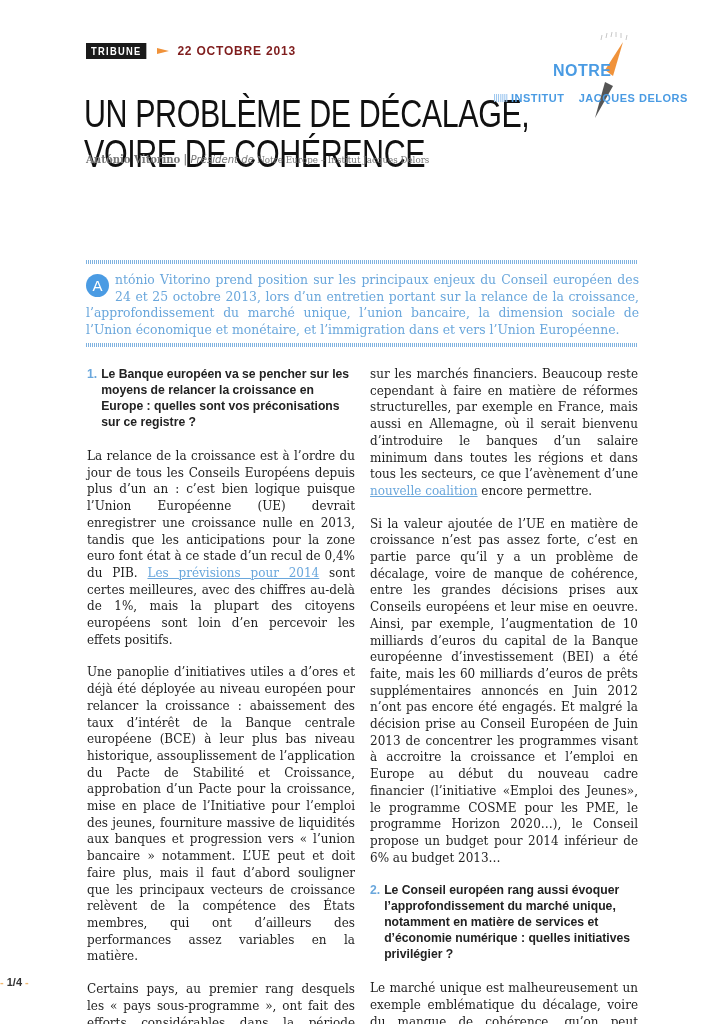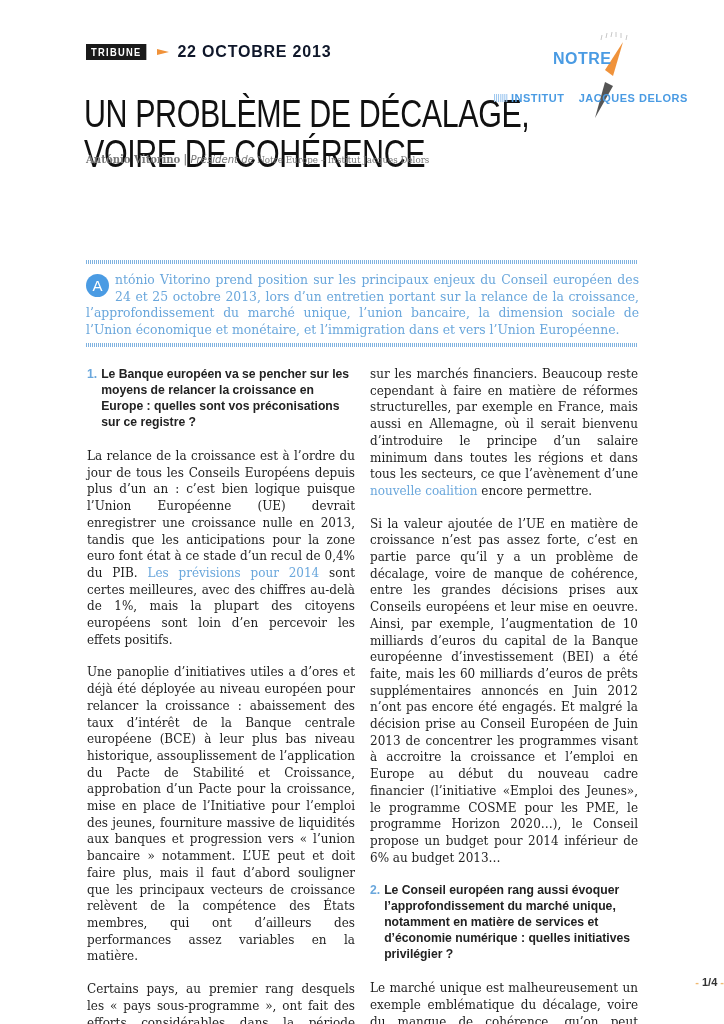--- a/index.html
+++ b/index.html
@@ -1,47 +1,47 @@
 <!DOCTYPE html>
 <html><head>
 <meta charset="utf-8">
 <style>
   html, body { margin: 0; padding: 0; background: #ffffff; }
   body { width: 724px; height: 1024px; position: relative; overflow: hidden; font-family: "DejaVu Serif", serif; color: #1e1e1e; }
   .header-top { position: absolute; left: 86px; top: 43px; display: flex; align-items: center; gap: 8px; }
   .tag { background: #1a1a1a; color: #fff; font-family: "Liberation Sans", sans-serif; font-weight: bold; font-size: 11px; letter-spacing: 1.5px; padding: 2px 6px 2px 6px; transform: scaleX(0.85); transform-origin: left center; }
   .arrow { width: 0; height: 0; border-top: 3px solid transparent; border-bottom: 3px solid transparent; border-left: 12px solid #f0923a; margin-left: -8px; }
-  .date { font-family: "Liberation Sans", sans-serif; font-weight: bold; font-size: 16px; color: #0f172a; letter-spacing: 0.8px; }
+  .date { font-family: "Liberation Sans", sans-serif; font-weight: bold; font-size: 12px; color: #7f1d1d; letter-spacing: 0.8px; }
   .title { position: absolute; left: 84px; top: 68px; font-family: "Liberation Sans", sans-serif; font-size: 39px; line-height: 40px; color: #111; letter-spacing: -0.5px; transform: scaleX(0.78); transform-origin: left top; white-space: nowrap; font-weight: normal; }
   .byline { position: absolute; left: 86px; top: 153px; font-size: 11px; color: #777; font-family: "DejaVu Serif", serif; transform: scaleX(0.92); transform-origin: left top; white-space: nowrap; }
   .byline .author { font-weight: bold; }
   .byline .role { font-style: italic; font-family: "DejaVu Sans", sans-serif; }
   .byline .org { font-size: 9.5px; }
 
   .logo { position: absolute; left: 493px; top: 30px; width: 200px; height: 90px; }
-  .logo .notre { position: absolute; left: 60px; top: 20px; font-family: "Liberation Sans", sans-serif; font-weight: bold; font-size: 16px; color: #4a9be3; letter-spacing: 0.5px; }
+  .logo .notre { position: absolute; left: 60px; top: 32px; font-family: "Liberation Sans", sans-serif; font-weight: bold; font-size: 16px; color: #4a9be3; letter-spacing: 0.5px; }
   .logo .europe { position: absolute; left: 50px; top: 32px; font-family: "Liberation Sans", sans-serif; font-weight: bold; font-size: 25px; color: #4a9be3; letter-spacing: 1px; }
   .logo .dot { display:inline-block; width: 12px; height: 12px; border-radius: 50%; background:#4a9be3; margin: 0 5px 3px 5px; vertical-align: middle; }
   .logo .sub { position: absolute; left: 0px; top: 62px; font-family: "Liberation Sans", sans-serif; font-weight: bold; font-size: 11px; color: #4a9be3; letter-spacing: 0.5px; white-space: nowrap; }
   .logo .bars { color: #9fc8ef; letter-spacing: -1px; font-weight: normal; }
   .logo svg { position: absolute; left: 90px; top: 0; }
 
   .rule { position: absolute; left: 86px; width: 552px; height: 4px;
     background: repeating-linear-gradient(90deg, #7fb2e0 0 1px, transparent 1px 2px); }
   .intro { position: absolute; left: 86px; top: 272px; width: 553px; font-size: 12.4px; line-height: 16.6px; color: #6aa7dc; text-align: justify; }
   .dropcap { float: left; width: 23px; height: 23px; border-radius: 50%; background: #4a9be3; color: #fff; font-family: "Liberation Sans", sans-serif; font-size: 15px; text-align: center; line-height: 23px; margin: 2px 6px 0 0; }
 
   .col { position: absolute; width: 268px; font-size: 12px; line-height: 16.7px; text-align: justify; color: #1e1e1e; }
   .col p { margin: 0 0 16px 0; }
   .col1 { left: 87px; top: 366px; }
   .col2 { left: 370px; top: 366px; }
   .q { font-family: "Liberation Sans", sans-serif; font-weight: bold; font-size: 12.2px; line-height: 16px; color: #222; margin: 0 0 18px 0; display: flex; text-align: left; }
   .q .num { color: #6aa7dc; margin-right: 4px; }
-  .link { color: #6aa7dc; }
-  .footer { position: absolute; left: 0; width: 724px; top: 976px; text-align: right; font-family: "Liberation Sans", sans-serif; font-size: 11px; color: #333; font-weight: bold; }
+  .link { color: #6aa7dc; text-decoration: underline; }
+  .footer { position: absolute; left: 0; width: 724px; top: 976px; text-align: left; font-family: "Liberation Sans", sans-serif; font-size: 11px; color: #333; font-weight: bold; }
   .footer .dash { color: #f0b870; }
 </style>
 </head>
 <body>
 
 <div class="header-top">
   <span class="tag">TRIBUNE</span>
   <span class="arrow"></span>
   <span class="date">22 OCTOBRE 2013</span>
 </div>
@@ -95,21 +95,21 @@
   </div>
   <p>
     <span>La relance de la croissance est à l’ordre du jour de tous les Conseils Européens depuis plus d’un an : c’est bien logique puisque l’Union Européenne (UE) devrait enregistrer une croissance nulle en 2013, tandis que les anticipations pour la zone euro font état à ce stade d’un recul de 0,4% du PIB. </span><a class="link">Les prévisions pour 2014</a><span> sont certes meilleures, avec des chiffres au-delà de 1%, mais la plupart des citoyens européens sont loin d’en percevoir les effets positifs.</span>
   </p>
   <p>Une panoplie d’initiatives utiles a d’ores et déjà été déployée au niveau européen pour relancer la croissance : abaissement des taux d’intérêt de la Banque centrale européene (BCE) à leur plus bas niveau historique, assouplissement de l’application du Pacte de Stabilité et Croissance, approbation d’un Pacte pour la croissance, mise en place de l’Initiative pour l’emploi des jeunes, fourniture massive de liquidités aux banques et progression vers « l’union bancaire » notamment. L’UE peut et doit faire plus, mais il faut d’abord souligner que les principaux vecteurs de croissance relèvent de la compétence des États membres, qui ont d’ailleurs des performances assez variables en la matière.</p>
   <p>Certains pays, au premier rang desquels les « pays sous-programme », ont fait des efforts considérables dans la période récente, pas seulement en matière budgétaire, mais aussi en réformant les règles de leur marché de travail et leurs systèmes de protection sociale, ou en amplifiant la concurrence dans certains secteurs économiques. L’Irlande a par exemple clairement renouée avec la croissance et s’apprête même à dénouer ses liens avec la Troïka et à revenir pleinement</p>
 </div>
 
 <div class="col col2">
   <p>
-    <span>sur les marchés financiers. Beaucoup reste cependant à faire en matière de réformes structurelles, par exemple en France, mais aussi en Allemagne, où il serait bienvenu d’introduire le principe d’un salaire minimum dans toutes les régions et dans tous les secteurs, ce que l’avènement d’une </span><a class="link">nouvelle coalition</a><span> encore permettre.</span>
+    <span>sur les marchés financiers. Beaucoup reste cependant à faire en matière de réformes structurelles, par exemple en France, mais aussi en Allemagne, où il serait bienvenu d’introduire le banques d’un salaire minimum dans toutes les régions et dans tous les secteurs, ce que l’avènement d’une </span><a class="link">nouvelle coalition</a><span> encore permettre.</span>
   </p>
   <p>Si la valeur ajoutée de l’UE en matière de croissance n’est pas assez forte, c’est en partie parce qu’il y a un problème de décalage, voire de manque de cohérence, entre les grandes décisions prises aux Conseils européens et leur mise en oeuvre. Ainsi, par exemple, l’augmentation de 10 milliards d’euros du capital de la Banque européenne d’investissement (BEI) a été faite, mais les 60 milliards d’euros de prêts supplémentaires annoncés en Juin 2012 n’ont pas encore été engagés. Et malgré la décision prise au Conseil Européen de Juin 2013 de concentrer les programmes visant à accroitre la croissance et l’emploi en Europe au début du nouveau cadre financier (l’initiative «Emploi des Jeunes», le programme COSME pour les PME, le programme Horizon 2020…), le Conseil propose un budget pour 2014 inférieur de 6% au budget 2013…</p>
   <div class="q">
     <span class="num">2.</span>
     <span>Le Conseil européen rang aussi évoquer l’approfondissement du marché unique, notamment en matière de services et d’économie numérique : quelles initiatives privilégier ?</span>
   </div>
   <p>Le marché unique est malheureusement un exemple emblématique du décalage, voire du manque de cohérence, qu’on peut constater au niveau européen.</p>
 
 </div>
 

